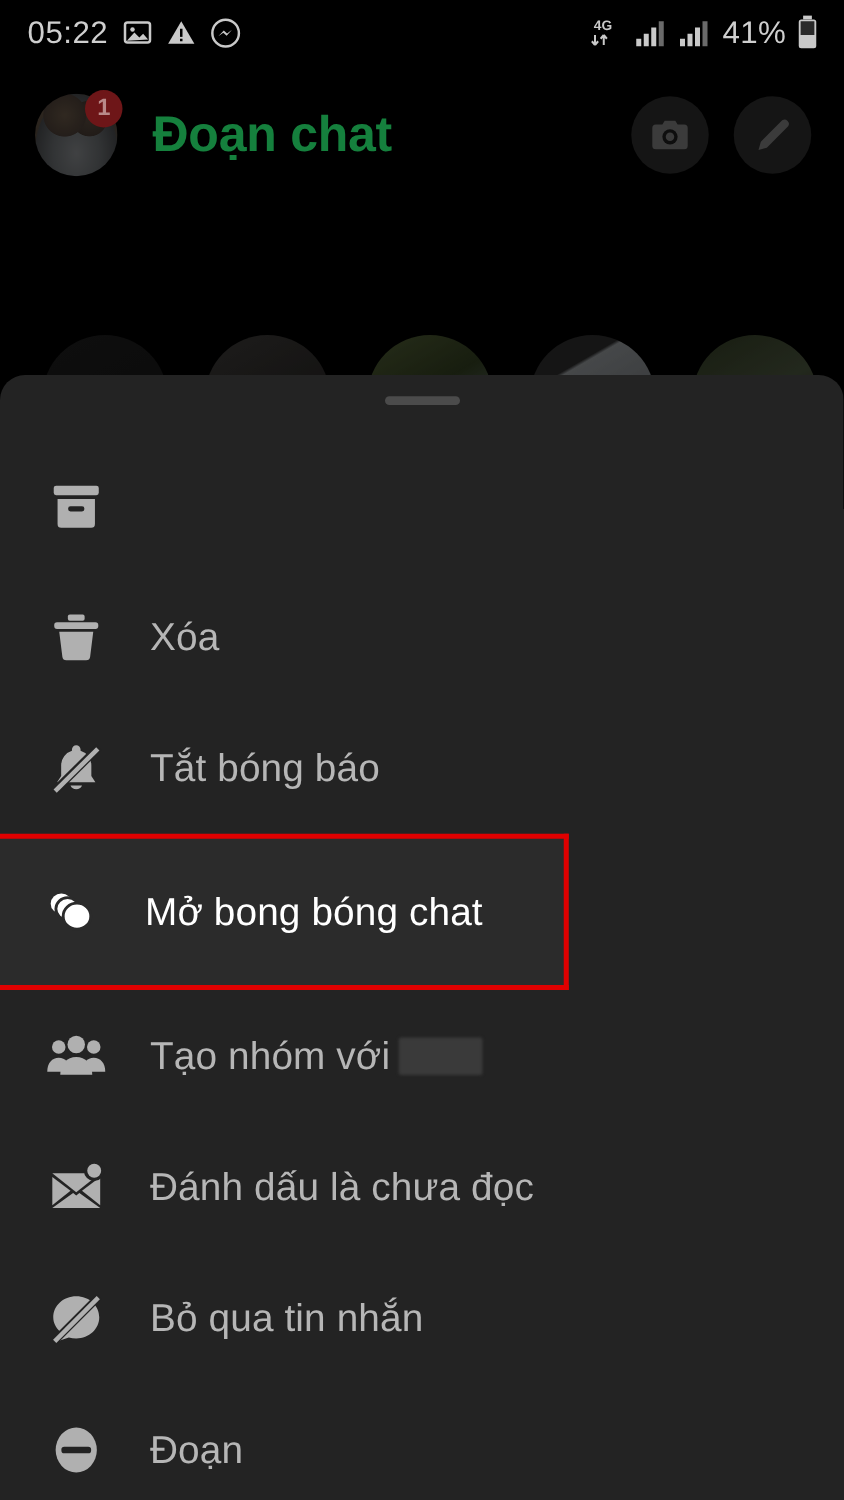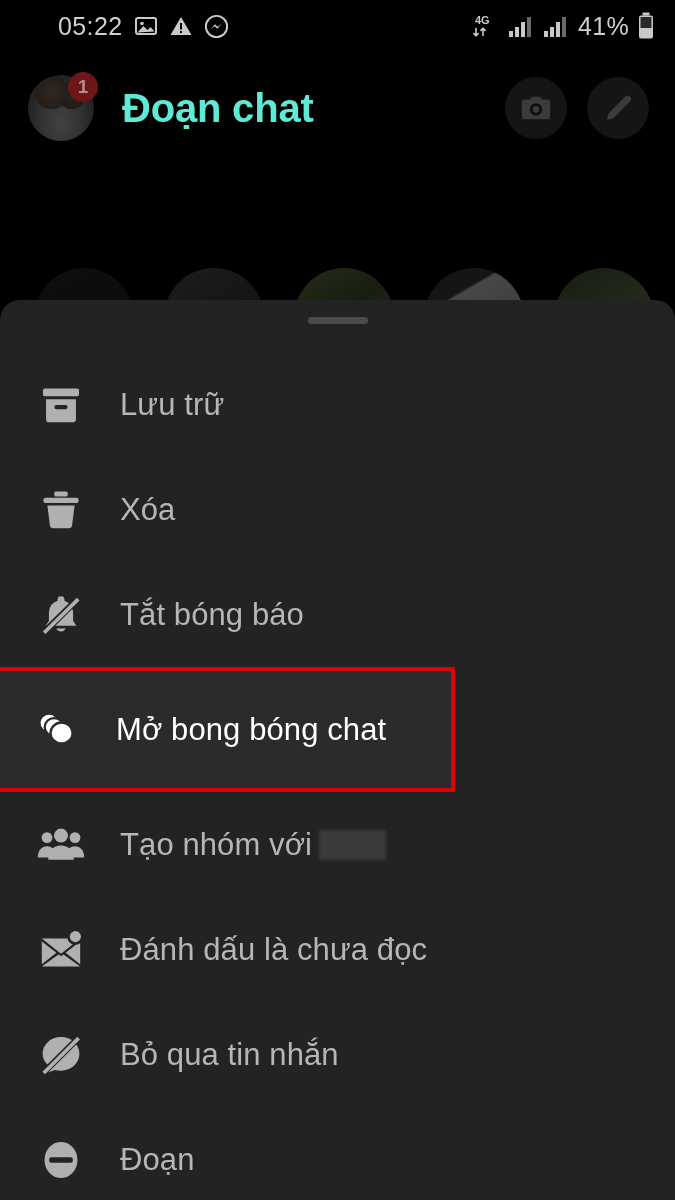--- a/index.html
+++ b/index.html
@@ -17,21 +17,21 @@
   }
 
   
   #statusbar {
     position:absolute; top:0; left:0; width:675px; height:52px;
     display:flex; align-items:center; justify-content:space-between;
     padding:0 20px 0 22px;
     color:#c9c9c9;
   }
   .sb-left { display:flex; align-items:center; gap:11px; }
-  .sb-time { font-size:25px; letter-spacing:0.4px; color:#cfcfcf; font-weight:400;margin-left:36px; }
+  .sb-time { font-size:25px; letter-spacing:0.4px; color:#cfcfcf; font-weight:400; }
   .sb-right { display:flex; align-items:center; gap:8px; }
   .sb-pct { font-size:25px; color:#cfcfcf; letter-spacing:0.3px; }
   .ico-sb { display:block; }
 
   
   #header {
     position:absolute; top:52px; left:0; width:675px; height:112px;
     display:flex; align-items:center; padding:0 26px 0 28px;
   }
   .avatar-wrap { position:relative; width:66px; height:66px; flex:0 0 auto; }
@@ -47,21 +47,21 @@
   }
   .badge {
     position:absolute; top:-3px; right:-4px;
     min-width:30px; height:30px; border-radius:15px;
     background:#6e1618;
     display:flex; align-items:center; justify-content:center;
     color:#b98a8a; font-size:19px; font-weight:600;
   }
   .header-title {
     margin-left:28px;
-    font-size:40px; font-weight:700; color:#5eead4; letter-spacing:-0.2px;
+    font-size:40px; font-weight:700; color:#15803d; letter-spacing:-0.2px;
   }
   .header-actions { margin-left:auto; display:flex; align-items:center; gap:20px; }
   .circle-btn {
     width:62px; height:62px; border-radius:50%;
     background:#151515;
     display:flex; align-items:center; justify-content:center;
   }
 
   
   #searchbar {
@@ -222,21 +222,20 @@
     <div id="menu">
 
       <div class="menu-item">
         <span class="mi-icon">
           <svg width="46" height="46" viewBox="0 0 24 24">
             <rect x="2.6" y="3.4" width="18.8" height="4" rx="1" fill="#b0b0b0"></rect>
             <path d="M4.2 9 L19.8 9 L19.8 19.4 A1.6 1.6 0 0 1 18.2 21 L5.8 21 A1.6 1.6 0 0 1 4.2 19.4 Z" fill="#b0b0b0"></path>
             <rect x="8.6" y="12" width="6.8" height="2.2" rx="1" fill="#232323"></rect>
           </svg>
         </span>
-        <span class="mi-label">Lưu trữ</span>
       </div>
 
       <div class="menu-item">
         <span class="mi-icon">
           <svg width="46" height="46" viewBox="0 0 24 24">
             <rect x="8.5" y="2.4" width="7" height="2.6" rx="0.8" fill="#b0b0b0"></rect>
             <rect x="2.8" y="5.6" width="18.4" height="2.8" rx="1.2" fill="#b0b0b0"></rect>
             <path d="M4.9 9.6 L19.1 9.6 L17.8 20 A1.7 1.7 0 0 1 16.1 21.5 L7.9 21.5 A1.7 1.7 0 0 1 6.2 20 Z" fill="#b0b0b0"></path>
           </svg>
         </span>

